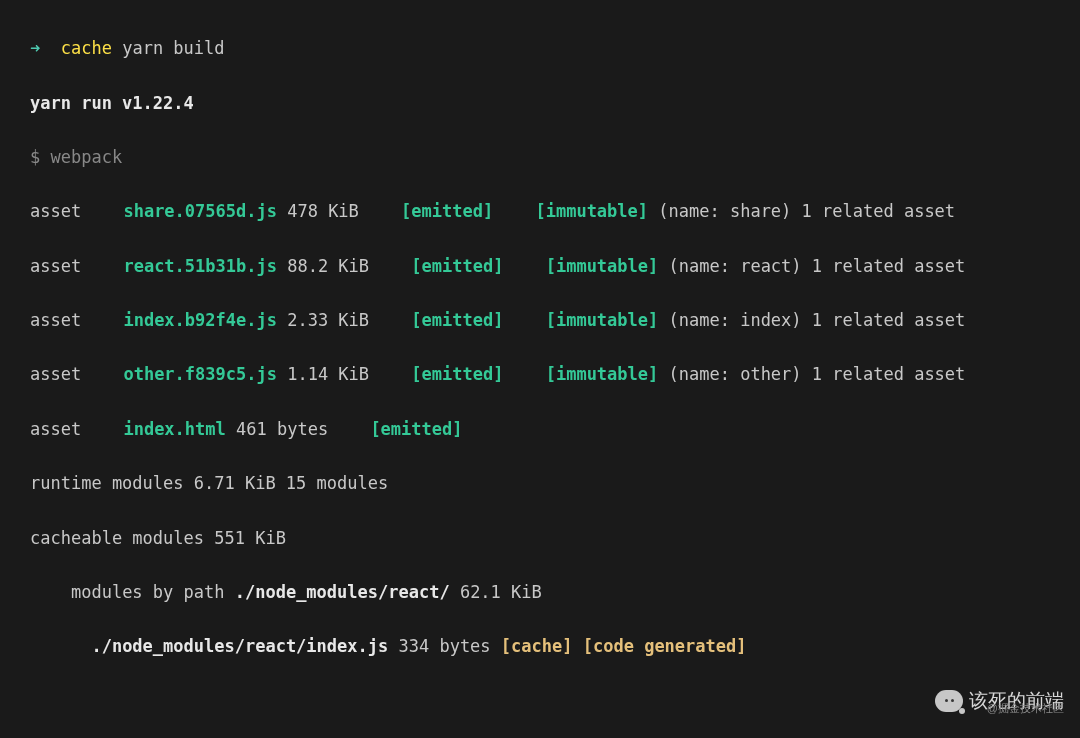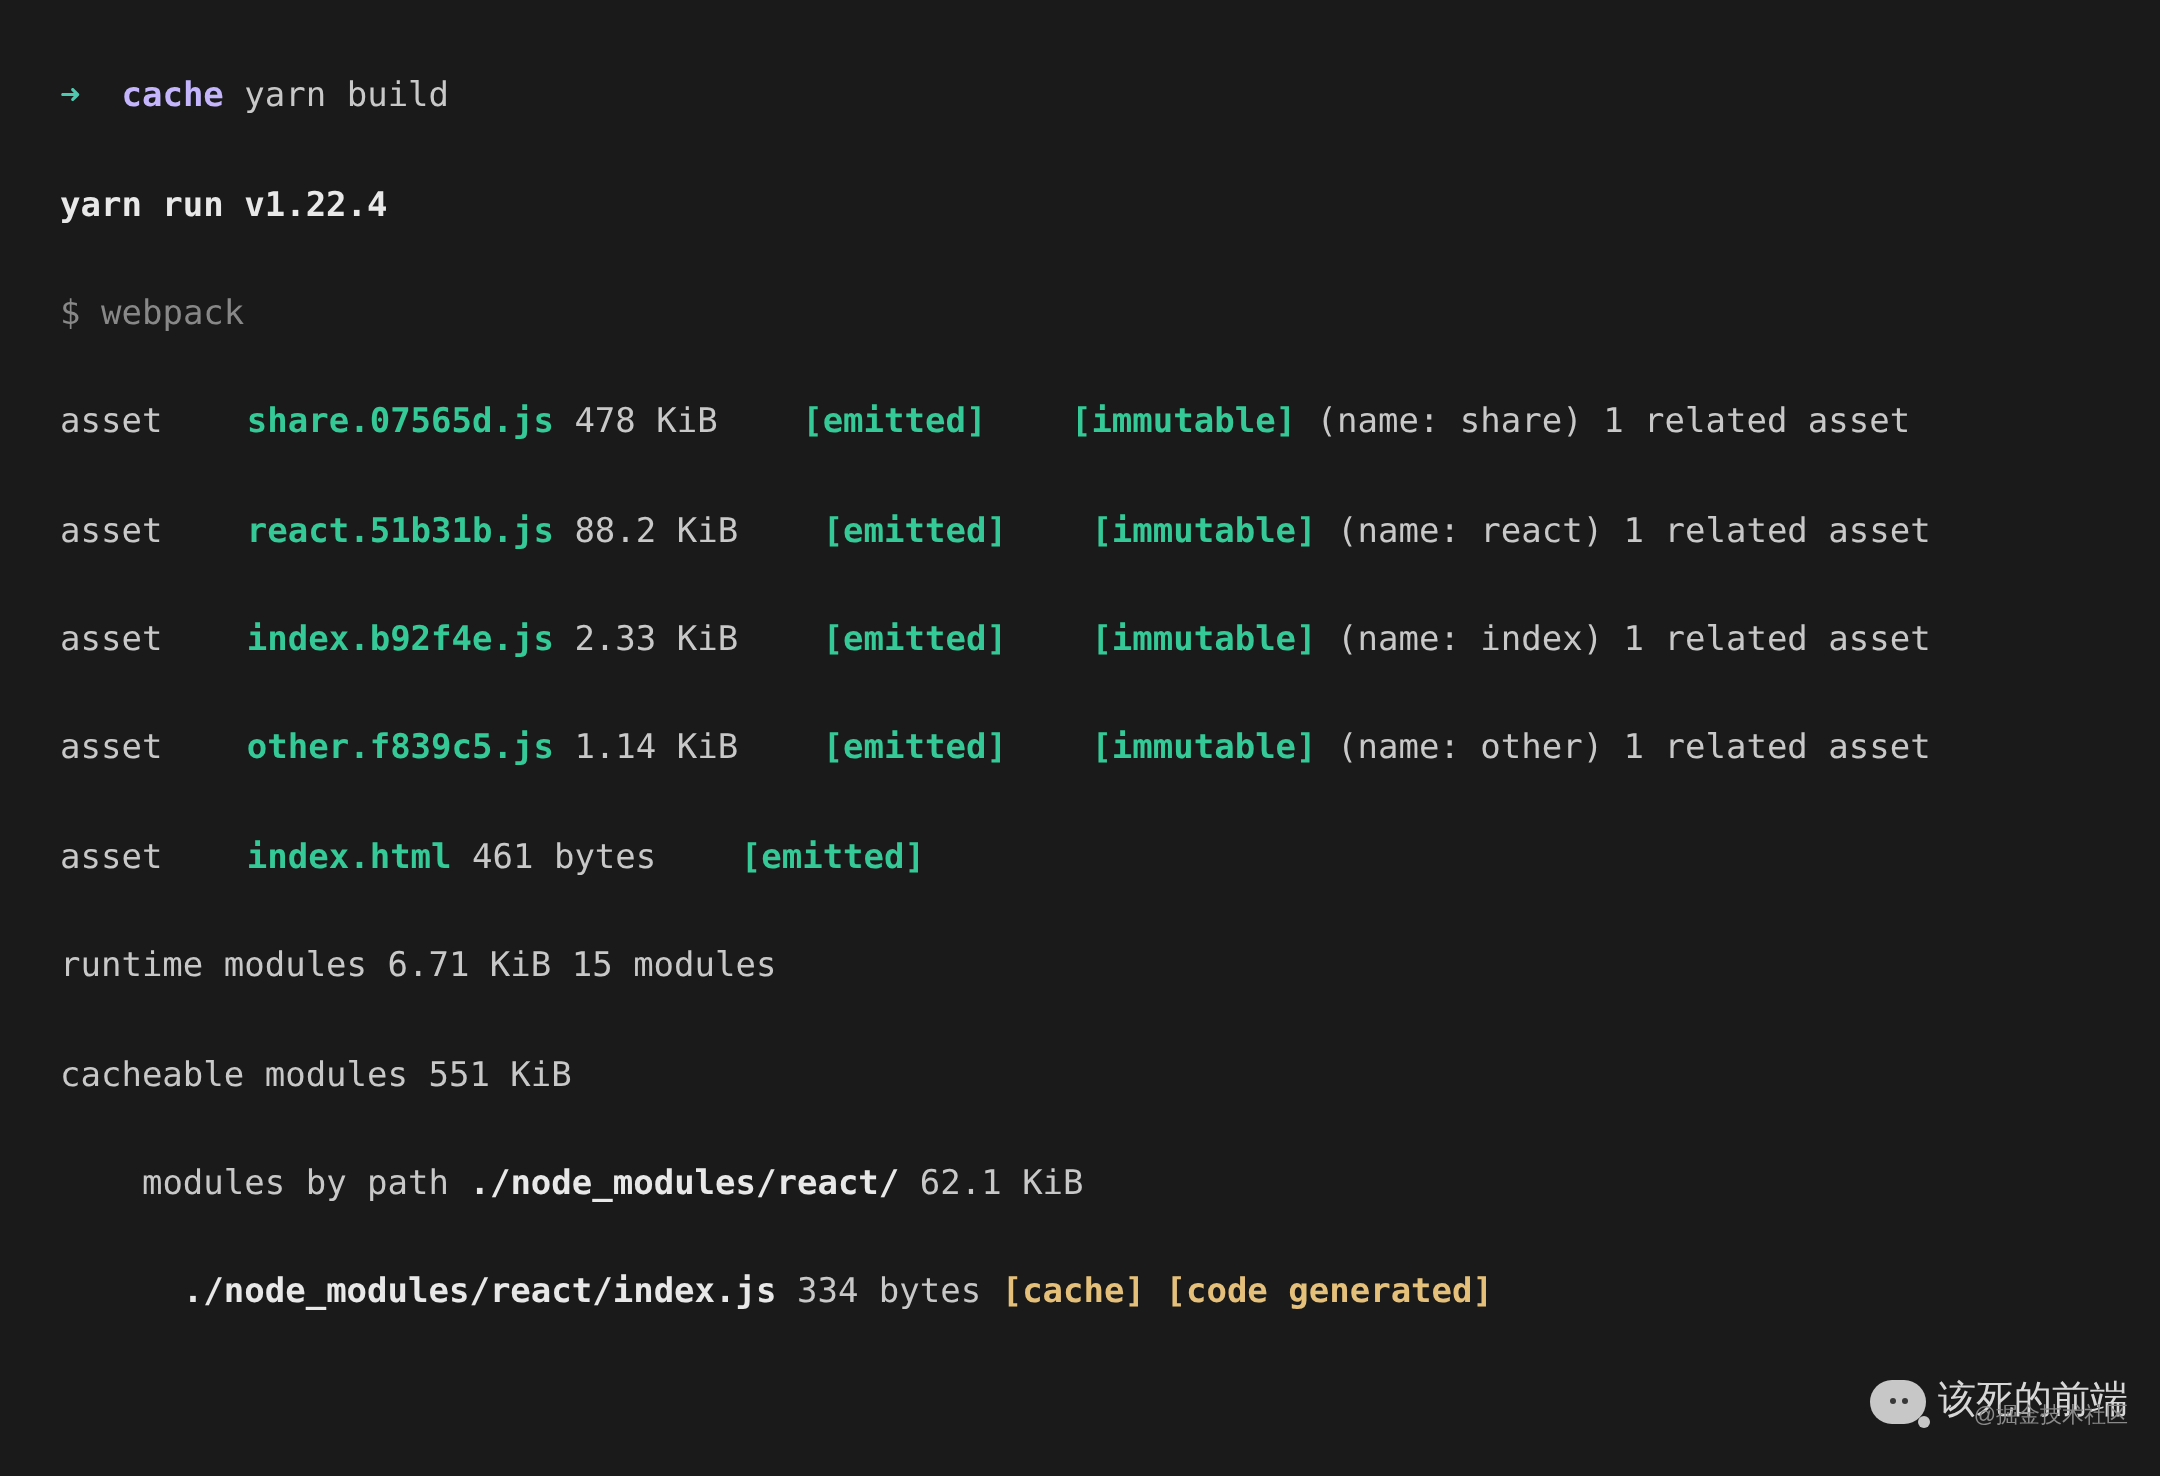--- a/index.html
+++ b/index.html
@@ -19,21 +19,21 @@
       overflow: hidden;
       position: relative;
       font-weight: 500;
     }
     .term {
       padding: 0 30px;
       white-space: pre-wrap;
       word-break: break-all;
     }
     .arrow { color: #4ec9b0; }
-    .cyan-bold { color: #c4b5fd; font-weight: bold; margin-top: 16px; }
+    .cyan-bold { color: #fde047; font-weight: normal; margin-top: 16px; }
     .white-bold { color: #e8e8e8; font-weight: bold; }
     .dim { color: #888; }
     .default { color: #c8c8c8; }
     .green-bold { color: #34c997; font-weight: bold; margin-left: 32px; }
     .yellow-bold { color: #e5c07b; font-weight: bold; }
     .watermark {
       position: absolute;
       right: 16px;
       bottom: 22px;
       display: flex;

